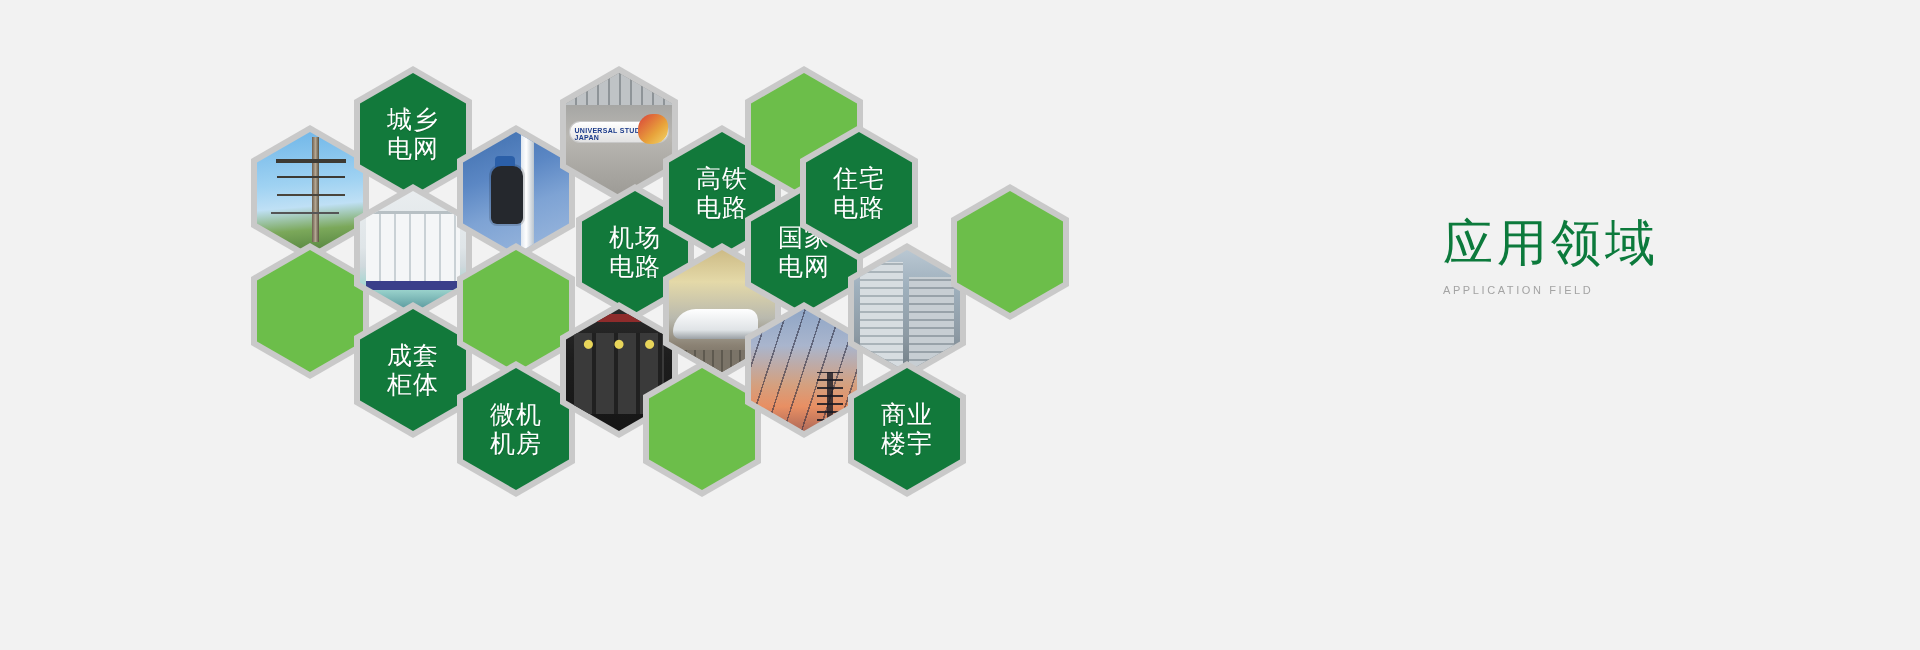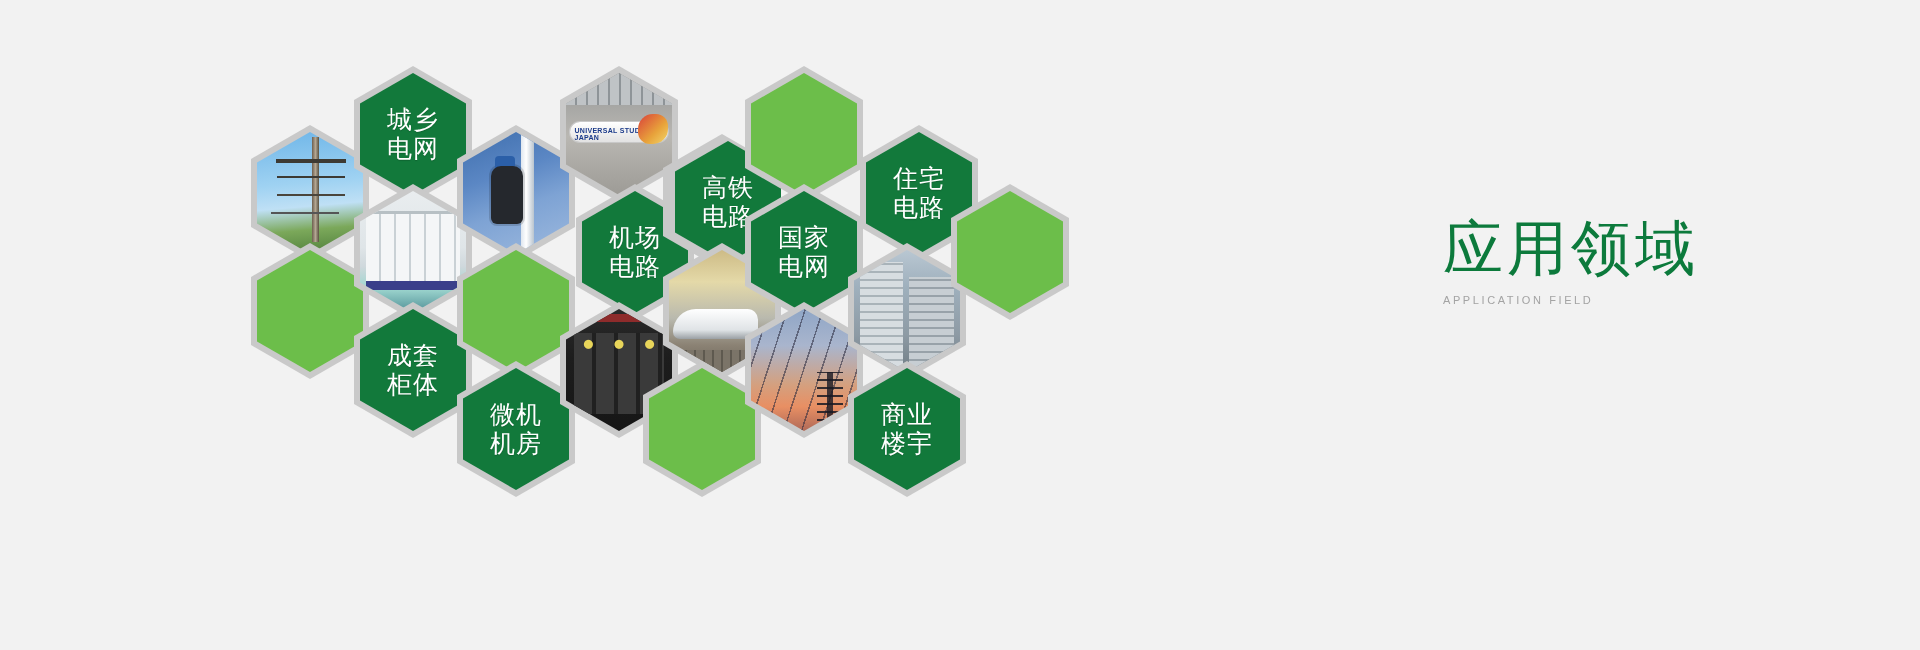--- a/index.html
+++ b/index.html
@@ -106,21 +106,21 @@
   
   .ph-build{background:linear-gradient(180deg,#b9c7d2 0%,#9fb0bd 30%,#8d9aa4 70%,#6f7c84 100%);}
   .ph-build::before{content:"";position:absolute;left:6%;top:10%;width:40%;height:86%;
     background:repeating-linear-gradient(0deg,#d7dde1 0 6px,#a9b3b9 6px 8px);}
   .ph-build::after{content:"";position:absolute;left:52%;top:22%;width:42%;height:74%;
     background:repeating-linear-gradient(0deg,#c7ced3 0 6px,#98a2a9 6px 8px);}
 
   
   .titleblock{position:absolute;left:1443px;top:218px;width:420px;}
   .title-cn{
-    font-size:60px;color:#0c7a3c;letter-spacing:4px;line-height:1;
+    font-size:50px;color:#0c7a3c;letter-spacing:4px;line-height:1;
     font-family:"DejaVu Sans","Liberation Sans",sans-serif;
   }
   .title-en{
     margin-top:16px;
     font-size:11px;color:#a3a3a3;letter-spacing:2.6px;
     font-family:"Liberation Sans",sans-serif;
   }
 </style>
 </head>
 <body>
@@ -184,21 +184,21 @@
         <span class="hexlabel">机场
 电路</span>
       </div>
     </div>
     <div class="hex" style="left:560px;top:302px;">
       <div class="inner">
         <div class="ph ph-panel"></div>
       </div>
     </div>
 
-    <div class="hex" style="left:663px;top:134px;justify-content:flex-end;">
+    <div class="hex" style="left:663px;top:125px;">
       <div class="inner dark">
         <span class="hexlabel">高铁
 电路</span>
       </div>
     </div>
     <div class="hex" style="left:663px;top:243px;">
       <div class="inner">
         <div class="ph ph-train"></div>
       </div>
     </div>
@@ -214,21 +214,21 @@
         <span class="hexlabel">国家
 电网</span>
       </div>
     </div>
     <div class="hex" style="left:745px;top:302px;">
       <div class="inner">
         <div class="ph ph-sunset"></div>
       </div>
     </div>
 
-    <div class="hex" style="left:860px;top:125px;">
+    <div class="hex" style="left:800px;top:125px;">
       <div class="inner dark">
         <span class="hexlabel">住宅
 电路</span>
       </div>
     </div>
     <div class="hex" style="left:848px;top:243px;">
       <div class="inner">
         <div class="ph ph-build"></div>
       </div>
     </div>

